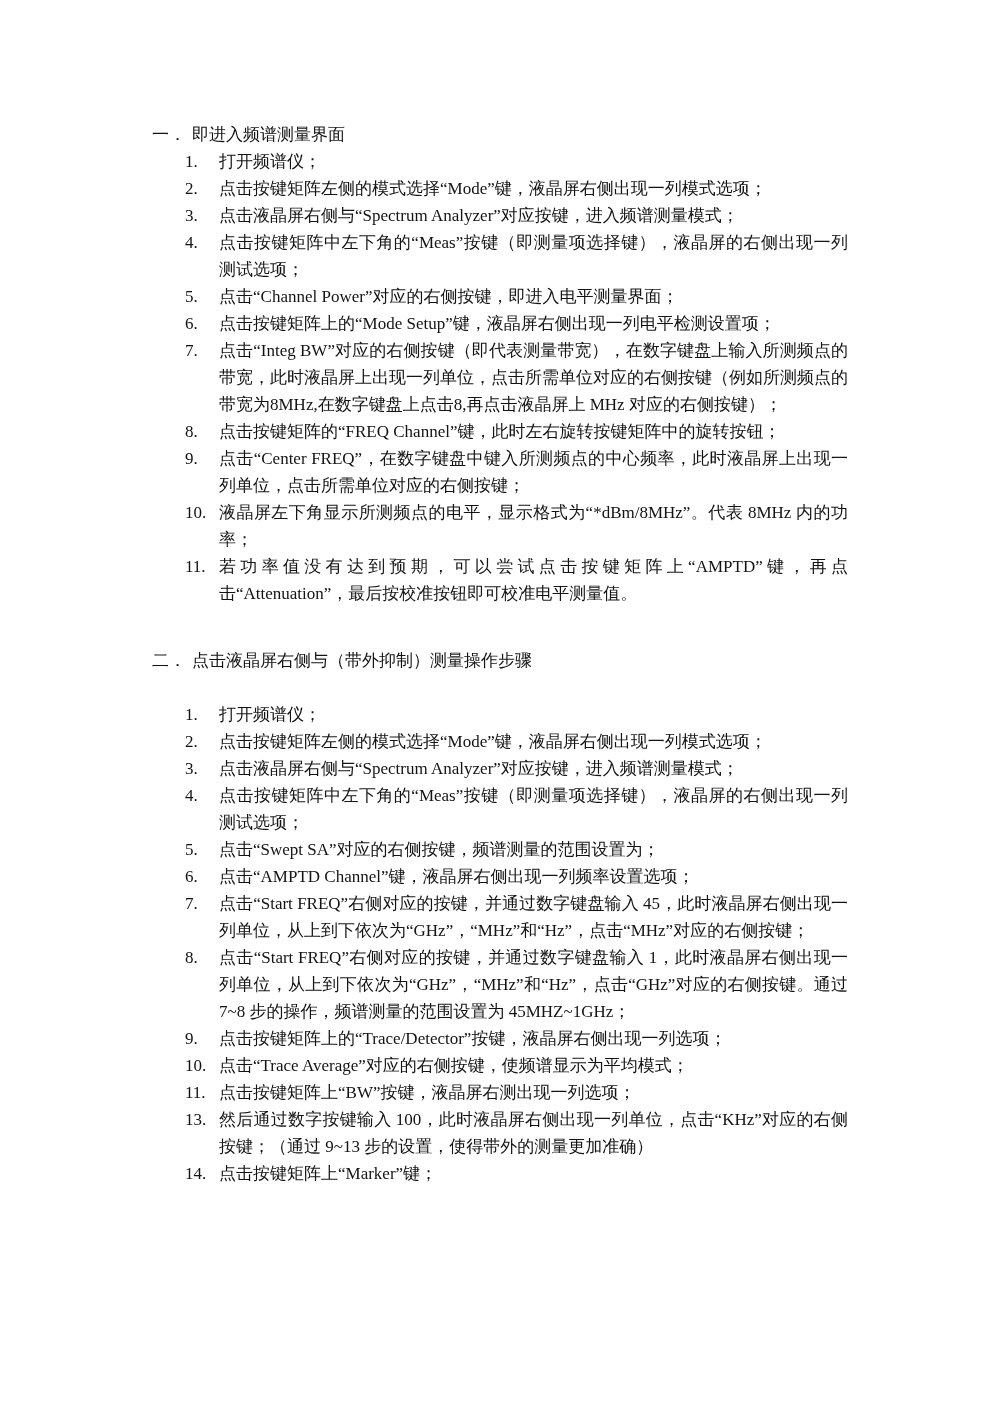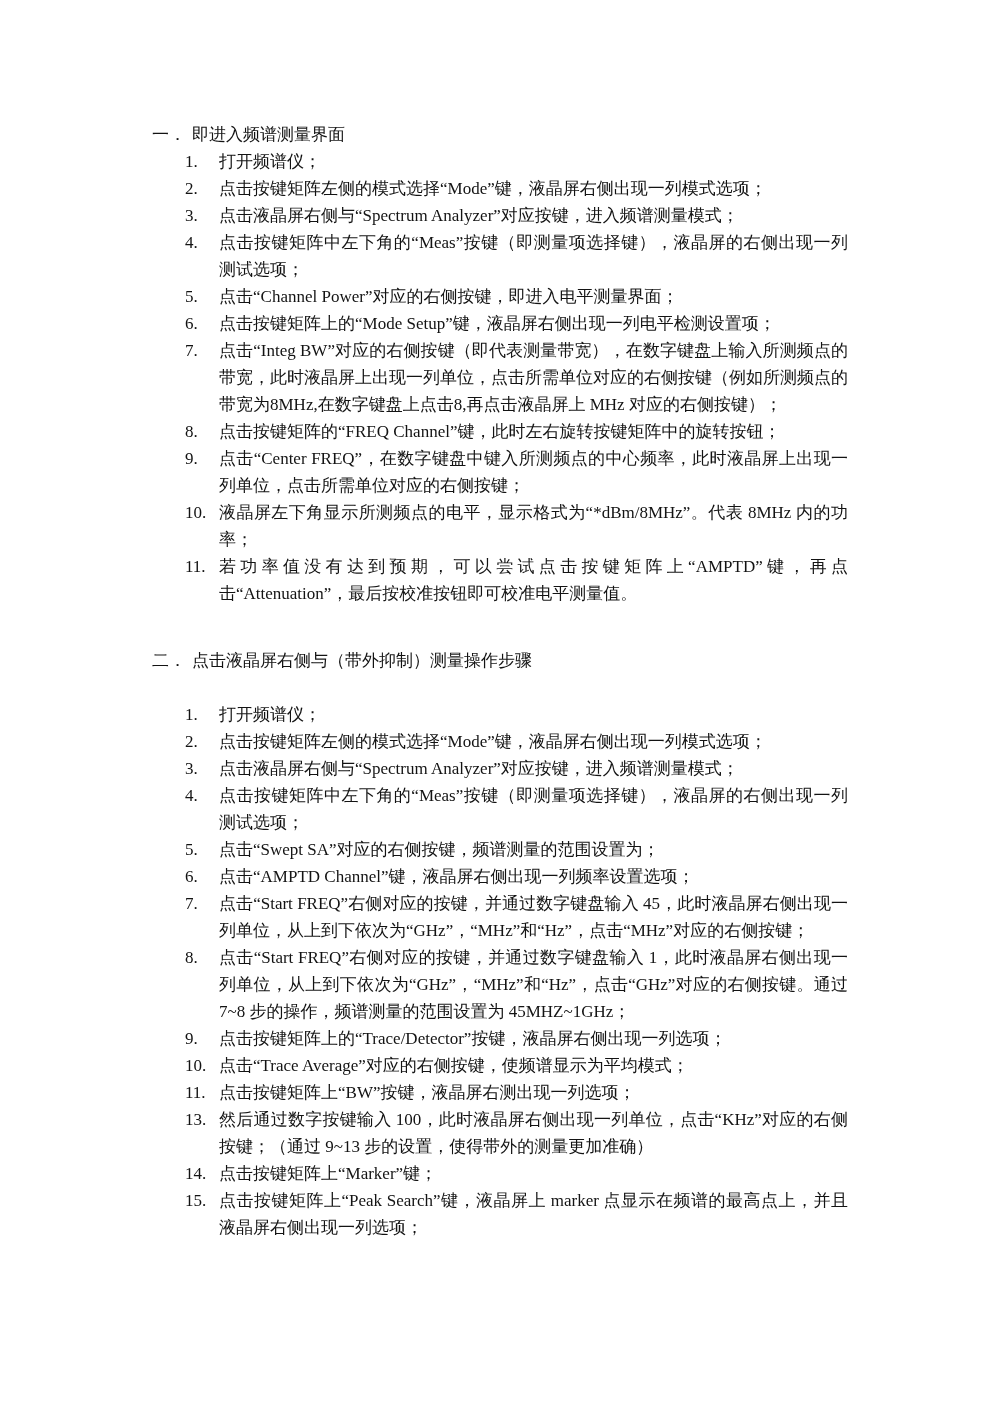--- a/index.html
+++ b/index.html
@@ -162,20 +162,16 @@
             <span class="s-txt">点击按键矩阵上“BW”按键，液晶屏右测出现一列选项；</span>
           </div>
           <div class="step">
             <span class="s-num">13.</span>
             <span class="s-txt">然后通过数字按键输入 100，此时液晶屏右侧出现一列单位，点击“KHz”对应的右侧按键；（通过 9~13 步的设置，使得带外的测量更加准确）</span>
           </div>
           <div class="step">
             <span class="s-num">14.</span>
             <span class="s-txt">点击按键矩阵上“Marker”键；</span>
           </div>
-          <div class="step">
-            <span class="s-num">15.</span>
-            <span class="s-txt">点击按键矩阵上“Peak Search”键，液晶屏上 marker 点显示在频谱的最高点上，并且液晶屏右侧出现一列选项；</span>
-          </div>
         </div>
       </div>
     </div>
 </div>
 
 </body></html>

